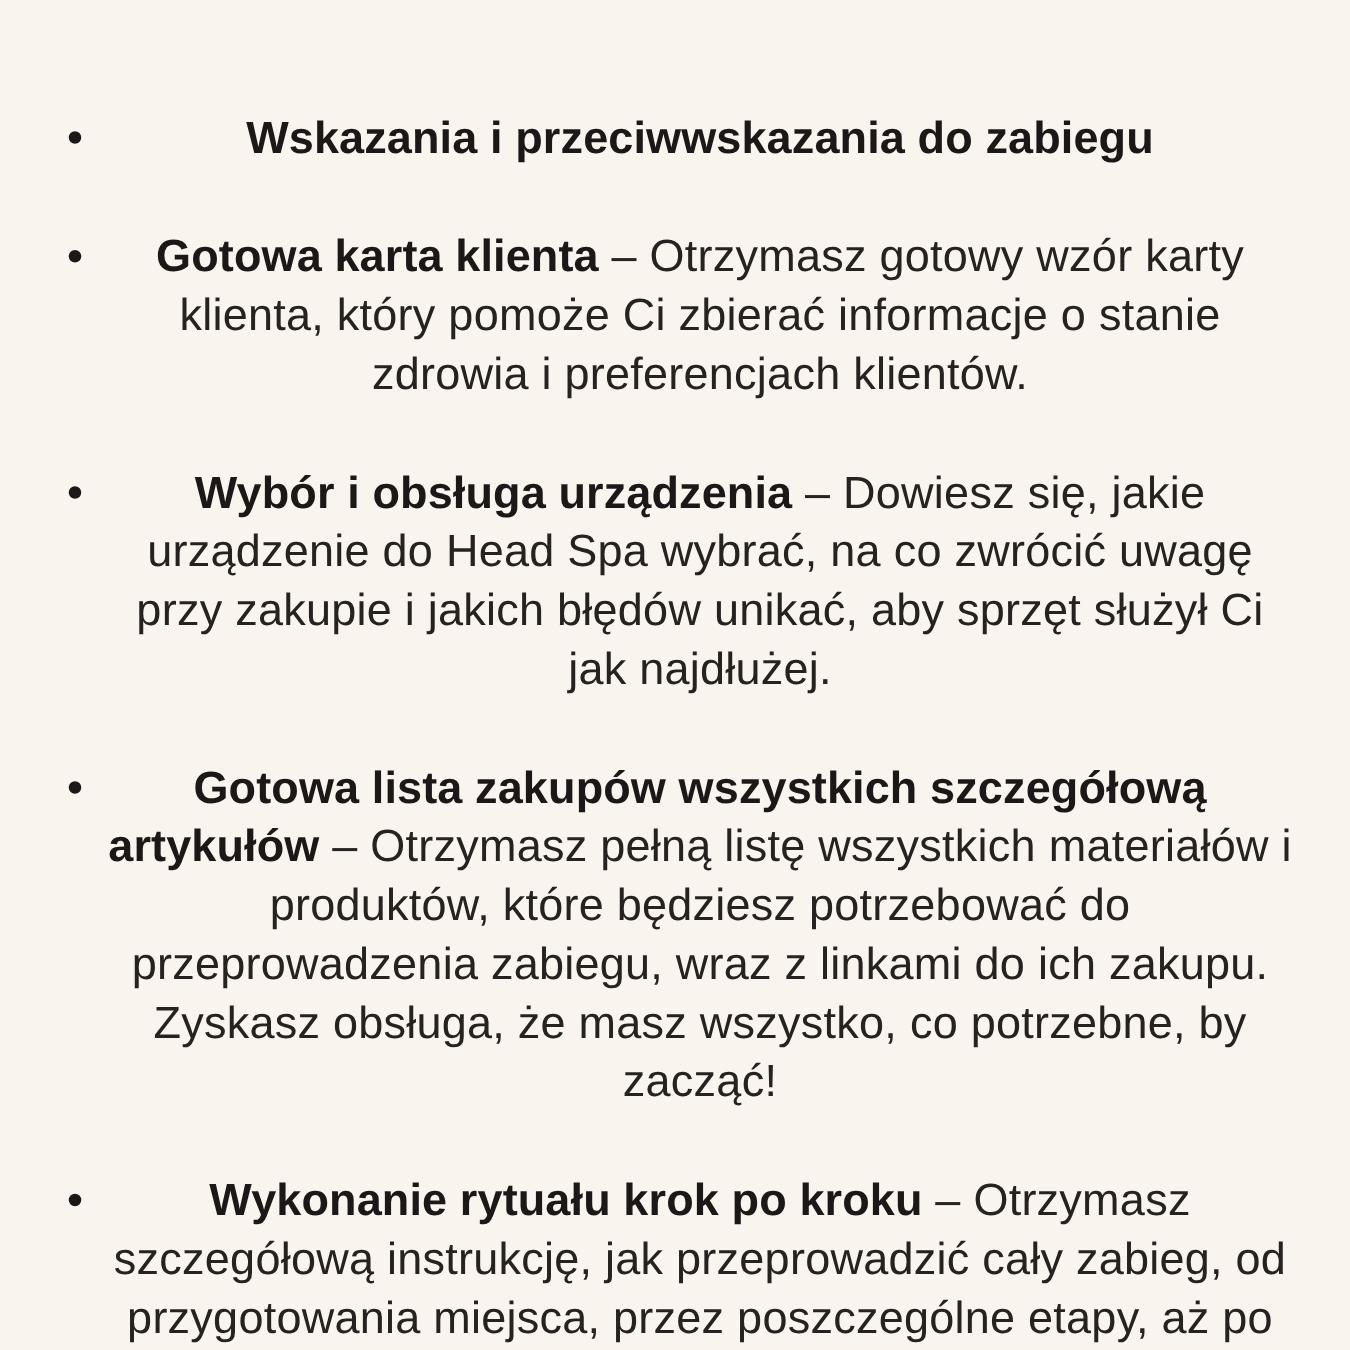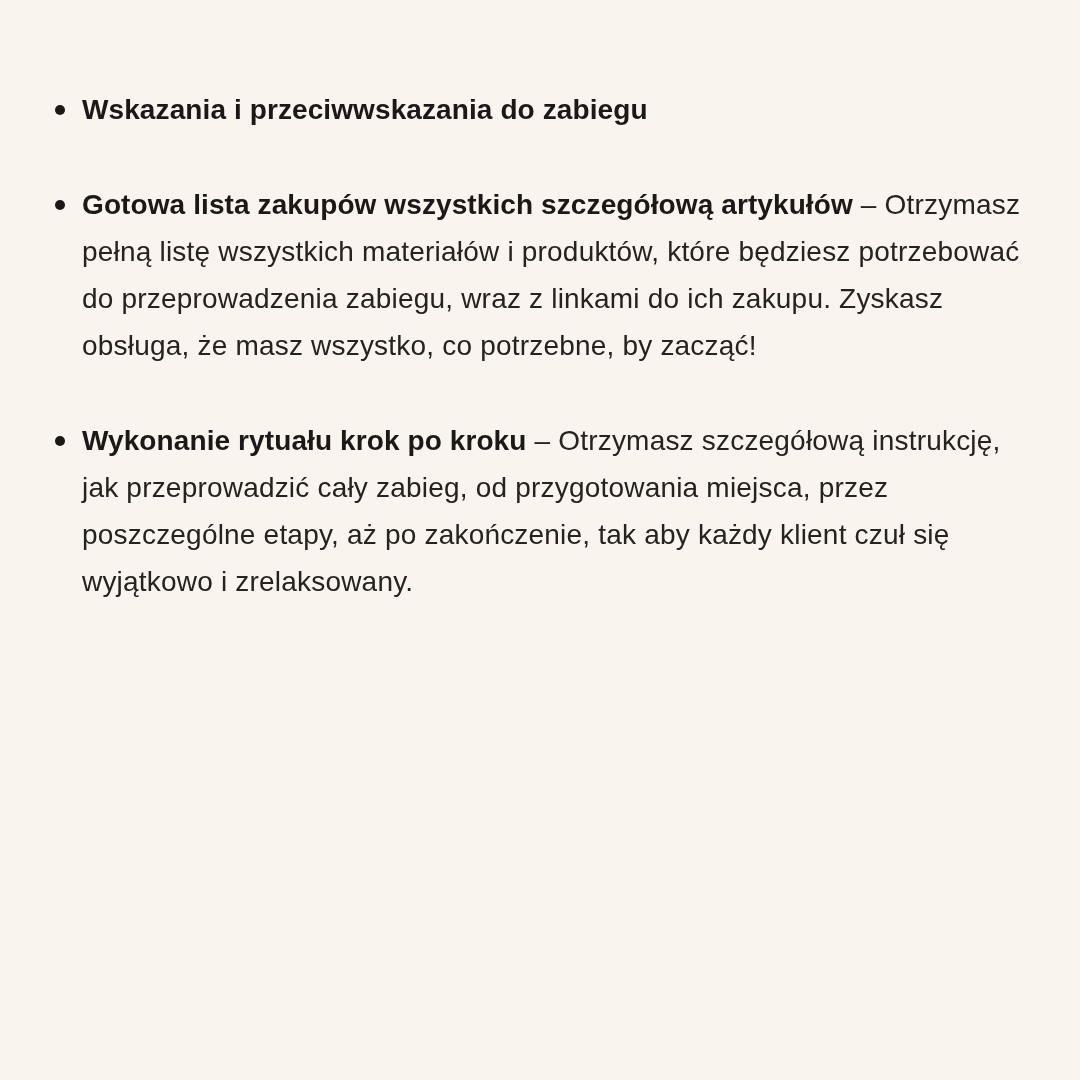--- a/index.html
+++ b/index.html
@@ -24,23 +24,24 @@
 
   ul.feature-list {
     list-style: none;
     max-width: 985px;
   }
 
   ul.feature-list > li {
     display: flex;
     align-items: flex-start;
     margin-bottom: 48px;
-    font-size: 28px;
+    font-size: 36px;
     line-height: 47px;
     letter-spacing: 0.2px;
+    text-align: center;
   }
 
   ul.feature-list > li:last-child {
     margin-bottom: 1px;
   }
 
   .bullet {
     flex: 0 0 auto;
     width: 10px;
     height: 10px;
@@ -70,21 +71,29 @@
 <body style="--bg: #FAF4EF; --fg: #201C1B;">
 
 <main class="content">
   <ul class="feature-list">
 
     <li>
       <span class="bullet"></span>
       <p class="item-text"><strong class="item-title">Wskazania i przeciwwskazania do zabiegu</strong><span class="item-sep"></span><span class="item-desc"></span></p>
     </li>
 
+    <li>
+      <span class="bullet"></span>
+      <p class="item-text"><strong class="item-title">Gotowa karta klienta</strong><span class="item-sep"> – </span><span class="item-desc">Otrzymasz gotowy wzór karty klienta, który pomoże Ci zbierać informacje o stanie zdrowia i preferencjach klientów.</span></p>
+    </li>
 
+    <li>
+      <span class="bullet"></span>
+      <p class="item-text"><strong class="item-title">Wybór i obsługa urządzenia</strong><span class="item-sep"> – </span><span class="item-desc">Dowiesz się, jakie urządzenie do Head Spa wybrać, na co zwrócić uwagę przy zakupie i jakich błędów unikać, aby sprzęt służył Ci jak najdłużej.</span></p>
+    </li>
 
     <li>
       <span class="bullet"></span>
       <p class="item-text"><strong class="item-title">Gotowa lista zakupów wszystkich szczegółową artykułów</strong><span class="item-sep"> – </span><span class="item-desc">Otrzymasz pełną listę wszystkich materiałów i produktów, które będziesz potrzebować do przeprowadzenia zabiegu, wraz z linkami do ich zakupu. Zyskasz obsługa, że masz wszystko, co potrzebne, by zacząć!</span></p>
     </li>
 
     <li>
       <span class="bullet"></span>
       <p class="item-text"><strong class="item-title">Wykonanie rytuału krok po kroku</strong><span class="item-sep"> – </span><span class="item-desc">Otrzymasz szczegółową instrukcję, jak przeprowadzić cały zabieg, od przygotowania miejsca, przez poszczególne etapy, aż po zakończenie, tak aby każdy klient czuł się wyjątkowo i zrelaksowany.</span></p>
     </li>

